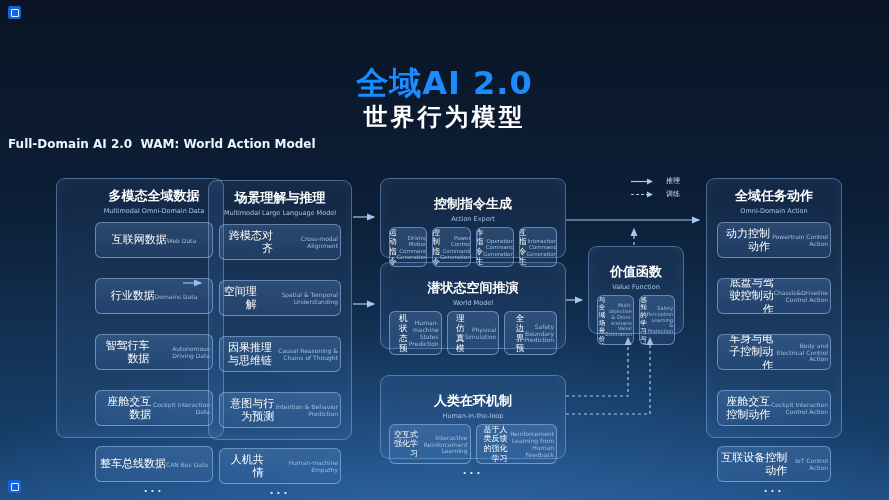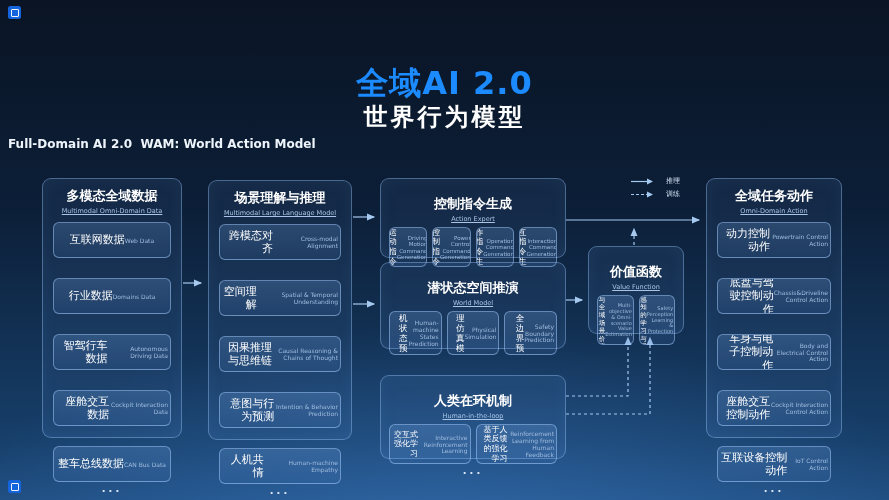--- a/index.html
+++ b/index.html
@@ -16,21 +16,21 @@
     color:#1b8bff;letter-spacing:1px;}
   .subtitle{position:absolute;left:0;right:0;top:101px;text-align:center;font-size:24px;font-weight:600;
     letter-spacing:3px;color:#ffffff;}
   .tagline{position:absolute;left:8px;right:0;top:137px;text-align:left;font-size:12px;font-weight:700;
     color:#eef4fb;white-space:pre;}
   .panel{position:absolute;border:1px solid rgba(152,196,248,0.42);border-radius:9px;
     background:rgba(96,148,216,0.10);box-shadow:inset 0 0 18px rgba(120,170,240,0.07);}
   .p-head{text-align:center;padding-top:8px;}
   .p-head.tight{padding-top:16px;}
   .p-title{font-size:13px;font-weight:bold;color:#fff;}
-  .p-sub{font-size:6.5px;color:#a9c4e6;margin-top:2px;text-decoration:underline;}
+  .p-sub{font-size:6.5px;color:#a9c4e6;margin-top:2px;}
   .v-items{display:flex;flex-direction:column;gap:20px;padding:7px 10px 0;}
   .cell{border:1px solid rgba(168,205,255,0.5);border-radius:6px;
     background:linear-gradient(180deg,rgba(126,176,240,0.22),rgba(76,120,186,0.16));
     display:flex;flex-direction:row;align-items:center;justify-content:center;
     text-align:right;overflow:hidden;padding:0 2px;}
   .v-items .cell{height:34px;flex:none;}
   .c-zh{font-size:11px;color:#fff;line-height:1.2;}
   .c-en{font-size:6px;color:#9fbcdf;line-height:1.15;margin-top:2px;}
   .p-row{display:flex;gap:5px;padding:4px 8px 0;}
   .p-row .cell{flex:1;}
@@ -94,21 +94,21 @@
     </div>
     <div class="legend-row">
       <svg width="24" height="7">
         <line x1="1" y1="3.5" x2="17" y2="3.5" stroke="#a6c9f0" stroke-width="1.2" stroke-dasharray="3 2"></line>
         <path d="M17,0.5 L23,3.5 L17,6.5 Z" fill="#a6c9f0"></path>
       </svg>
       <span class="legend-label">训练</span>
     </div>
   </div>
 
-  <section class="panel" style="left:42px;top:178px;width:138px;height:258px;">
+  <section class="panel" style="left:56px;top:178px;width:138px;height:258px;padding-left:28px;">
     <div class="p-head">
       <div class="p-title">多模态全域数据</div>
       <div class="p-sub">Multimodal Omni-Domain Data</div>
     </div>
     <div class="v-items">
       <div class="cell">
         <div class="c-zh">互联网数据</div>
         <div class="c-en">Web Data</div>
       </div>
       <div class="cell">

